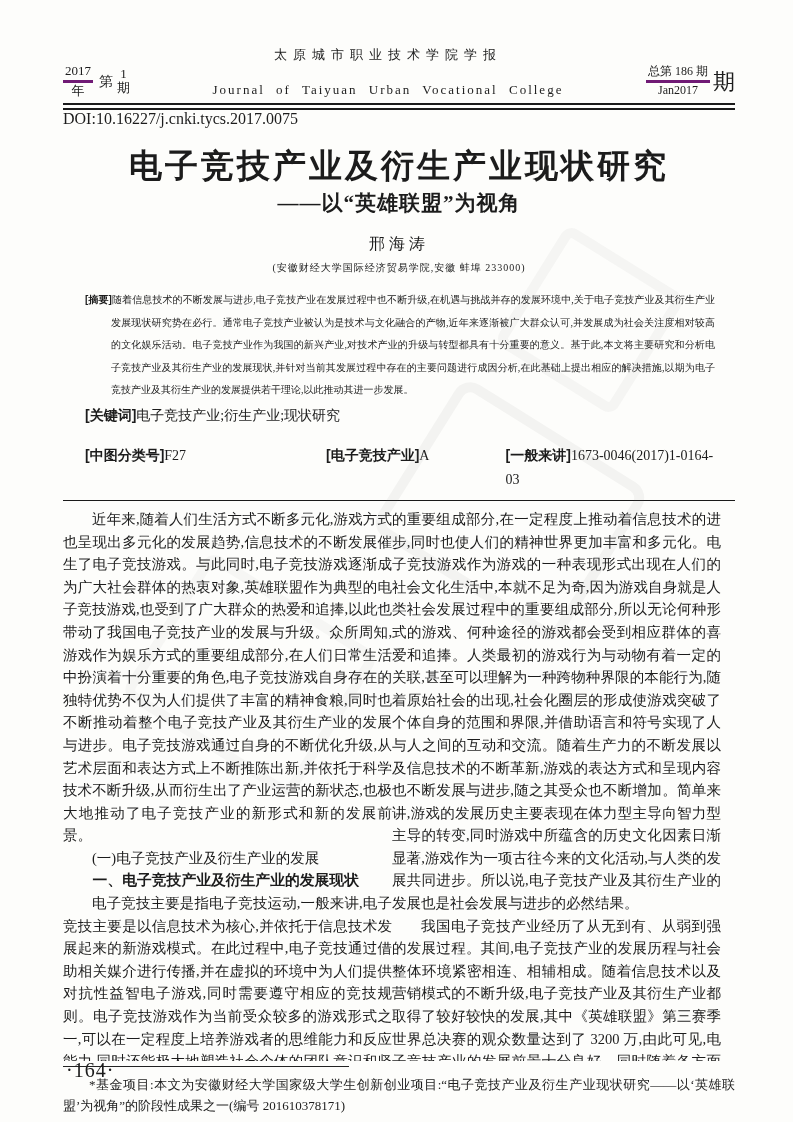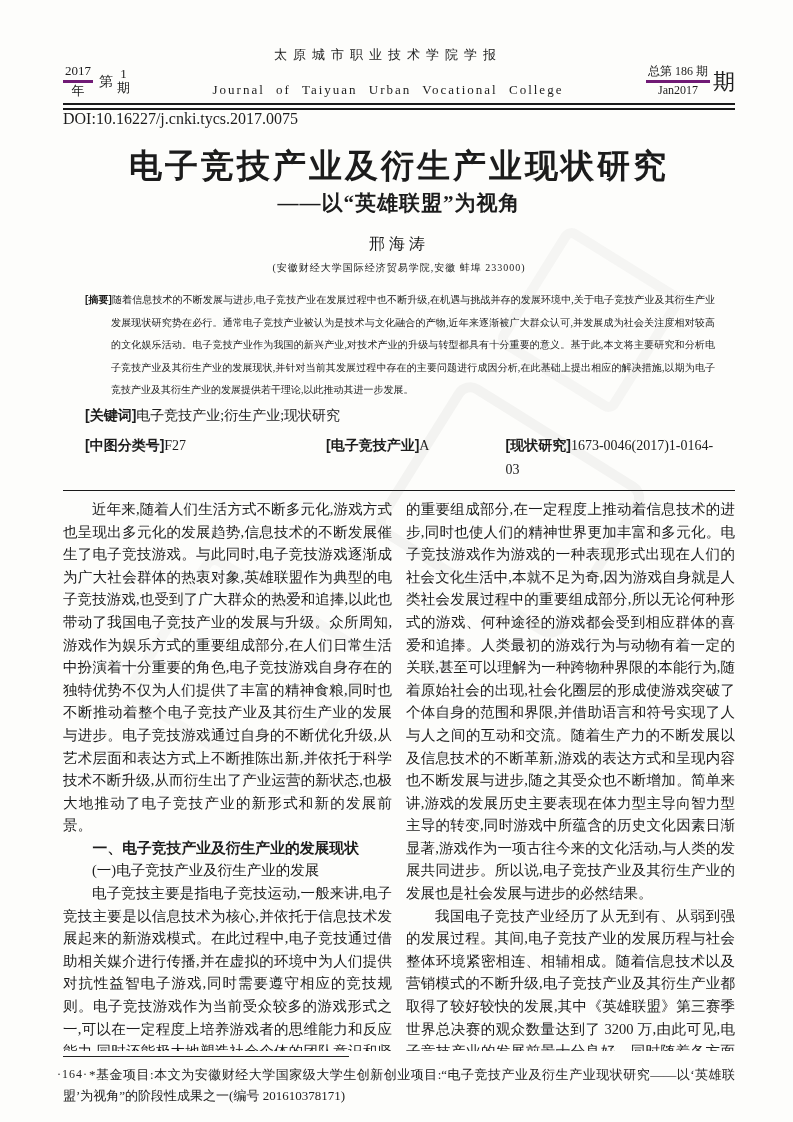--- a/index.html
+++ b/index.html
@@ -22,39 +22,39 @@
   .doi{font-size:16px;}
   
   .title{margin-top:16px;text-align:center;font-size:33px;font-weight:bold;letter-spacing:3px;}
   .subtitle{text-align:center;font-size:21px;font-weight:bold;letter-spacing:1px;}
   .author{margin-top:17px;text-align:center;font-size:16px;letter-spacing:4px;}
   .affil{margin-top:6px;text-align:center;font-size:10px;letter-spacing:1px;}
   
   .absregion{margin:14px 20px 0 22px;}
   .abstract{font-size:10px;line-height:22.6px;text-align:justify;padding-left:2.6em;text-indent:-2.6em;margin:0;}
   .lab{font-family:"Liberation Sans","DejaVu Sans",sans-serif;font-weight:bold;}
-  .keywords{font-size:14px;margin:2px 0 6px;line-height:22px;}
+  .keywords{font-size:14px;margin:2px 0 16px;line-height:22px;}
   .metarow{display:flex;font-size:14px;margin-top:6px;line-height:24px;}
   .metarow .m1{width:255px;}
   .metarow .m2{width:190px;}
   .metarow .m3{margin-left:auto;}
   .rule{border-top:1.5px solid #1a1a1a;margin-top:8px;}
   
-  .columns{display:flex;justify-content:space-between;margin-top:7px;height:553px;overflow:hidden;}
+  .columns{display:flex;margin-top:7px;height:553px;overflow:hidden;}
   .col{width:329px;}
   .para{margin:0;font-size:14.5px;line-height:22.6px;text-align:justify;text-justify:inter-character;}
   .para.p{text-indent:2em;}
   .para.pc{text-indent:0;}
   .para.h1{text-indent:2em;font-weight:bold;font-family:"Liberation Sans","DejaVu Sans",sans-serif;font-size:14.8px;}
   .para.h2{text-indent:2em;}
   
   .foot-rule{width:286px;border-top:1px solid #222;margin-top:5px;}
   .footnote{margin:7px 0 0;font-size:13px;line-height:21px;text-align:justify;text-indent:2em;}
   
-  .pagenum{position:absolute;left:57px;bottom:40px;font-size:12px;letter-spacing:1px;}
+  .pagenum{position:absolute;left:66px;bottom:40px;font-size:20px;letter-spacing:1px;}
   
   .wm{position:absolute;border:10px solid rgba(120,120,120,0.07);transform:rotate(32deg);pointer-events:none;}
   .wm1{left:400px;top:420px;width:200px;height:160px;border-radius:18px;}
   .wm2{left:150px;top:590px;width:180px;height:150px;border-radius:14px;border-color:rgba(120,120,120,0.05);}
   .wm3{left:520px;top:250px;width:120px;height:120px;border-radius:12px;border-color:rgba(120,120,120,0.06);}
 </style>
 </head>
 <body>
 
 <div class="page">
@@ -95,30 +95,30 @@
   <div class="subtitle">——以“英雄联盟”为视角</div>
   <div class="author">邢海涛</div>
   <div class="affil">(安徽财经大学国际经济贸易学院,安徽  蚌埠  233000)</div>
 
   <div class="absregion">
     <p class="abstract"><span class="lab">[摘要]</span><span>随着信息技术的不断发展与进步,电子竞技产业在发展过程中也不断升级,在机遇与挑战并存的发展环境中,关于电子竞技产业及其衍生产业发展现状研究势在必行。通常电子竞技产业被认为是技术与文化融合的产物,近年来逐渐被广大群众认可,并发展成为社会关注度相对较高的文化娱乐活动。电子竞技产业作为我国的新兴产业,对技术产业的升级与转型都具有十分重要的意义。基于此,本文将主要研究和分析电子竞技产业及其衍生产业的发展现状,并针对当前其发展过程中存在的主要问题进行成因分析,在此基础上提出相应的解决措施,以期为电子竞技产业及其衍生产业的发展提供若干理论,以此推动其进一步发展。</span></p>
     <p class="keywords"><span class="lab">[关键词]</span><span>电子竞技产业;衍生产业;现状研究</span></p>
     <div class="metarow">
       <span class="m1"><span class="lab">[中图分类号]</span><span>F27</span></span>
       <span class="m2"><span class="lab">[电子竞技产业]</span><span>A</span></span>
-      <span class="m3"><span class="lab">[现状研究]</span><span>1673-0046(2017)1-0164-03</span></span>
+      <span class="m3"><span class="lab">[一般来讲]</span><span>1673-0046(2017)1-0164-03</span></span>
     </div>
   </div>
   <div class="rule"></div>
 
   <div class="columns">
     <div class="col">
         <p class="para p">近年来,随着人们生活方式不断多元化,游戏方式也呈现出多元化的发展趋势,信息技术的不断发展催生了电子竞技游戏。与此同时,电子竞技游戏逐渐成为广大社会群体的热衷对象,英雄联盟作为典型的电子竞技游戏,也受到了广大群众的热爱和追捧,以此也带动了我国电子竞技产业的发展与升级。众所周知,游戏作为娱乐方式的重要组成部分,在人们日常生活中扮演着十分重要的角色,电子竞技游戏自身存在的独特优势不仅为人们提供了丰富的精神食粮,同时也不断推动着整个电子竞技产业及其衍生产业的发展与进步。电子竞技游戏通过自身的不断优化升级,从艺术层面和表达方式上不断推陈出新,并依托于科学技术不断升级,从而衍生出了产业运营的新状态,也极大地推动了电子竞技产业的新形式和新的发展前景。</p>
+        <p class="para h2">(一)电子竞技产业及衍生产业的发展</p>
         <p class="para h1">一、电子竞技产业及衍生产业的发展现状</p>
-        <p class="para h2">(一)电子竞技产业及衍生产业的发展</p>
         <p class="para p">电子竞技主要是指电子竞技运动,一般来讲,电子竞技主要是以信息技术为核心,并依托于信息技术发展起来的新游戏模式。在此过程中,电子竞技通过借助相关媒介进行传播,并在虚拟的环境中为人们提供对抗性益智电子游戏,同时需要遵守相应的竞技规则。电子竞技游戏作为当前受众较多的游戏形式之一,可以在一定程度上培养游戏者的思维能力和反应能力,同时还能极大地塑造社会个体的团队意识和坚强的意志力,对于个体的全面综合发展具有一定的积极意义。</p>
       </div>
     <div class="col">
         <p class="para pc">的重要组成部分,在一定程度上推动着信息技术的进步,同时也使人们的精神世界更加丰富和多元化。电子竞技游戏作为游戏的一种表现形式出现在人们的社会文化生活中,本就不足为奇,因为游戏自身就是人类社会发展过程中的重要组成部分,所以无论何种形式的游戏、何种途径的游戏都会受到相应群体的喜爱和追捧。人类最初的游戏行为与动物有着一定的关联,甚至可以理解为一种跨物种界限的本能行为,随着原始社会的出现,社会化圈层的形成使游戏突破了个体自身的范围和界限,并借助语言和符号实现了人与人之间的互动和交流。随着生产力的不断发展以及信息技术的不断革新,游戏的表达方式和呈现内容也不断发展与进步,随之其受众也不断增加。简单来讲,游戏的发展历史主要表现在体力型主导向智力型主导的转变,同时游戏中所蕴含的历史文化因素日渐显著,游戏作为一项古往今来的文化活动,与人类的发展共同进步。所以说,电子竞技产业及其衍生产业的发展也是社会发展与进步的必然结果。</p>
         <p class="para p">我国电子竞技产业经历了从无到有、从弱到强的发展过程。其间,电子竞技产业的发展历程与社会整体环境紧密相连、相辅相成。随着信息技术以及营销模式的不断升级,电子竞技产业及其衍生产业都取得了较好较快的发展,其中《英雄联盟》第三赛季世界总决赛的观众数量达到了 3200 万,由此可见,电子竞技产业的发展前景十分良好。同时随着各方面条件的日趋完善,也加快了电子竞技产业的发展步伐,社会关注度以及群众的认可都极大地推动了电子竞技产业及其衍生产业的升级与进步。可以说,当前我国电子竞技产业正处于良好的发展态势,同时也是发展的黄金时期,虽然电子竞技产业及其衍生产业在发展过程中面临着诸多挑战,但是挑战与机遇并存,我国电子竞技产业及其衍生产业也迎来</p>
       </div>
   </div>
 
   <div class="foot-rule"></div>
   <p class="footnote">*基金项目:本文为安徽财经大学国家级大学生创新创业项目:“电子竞技产业及衍生产业现状研究——以‘英雄联盟’为视角”的阶段性成果之一(编号 201610378171)</p>

